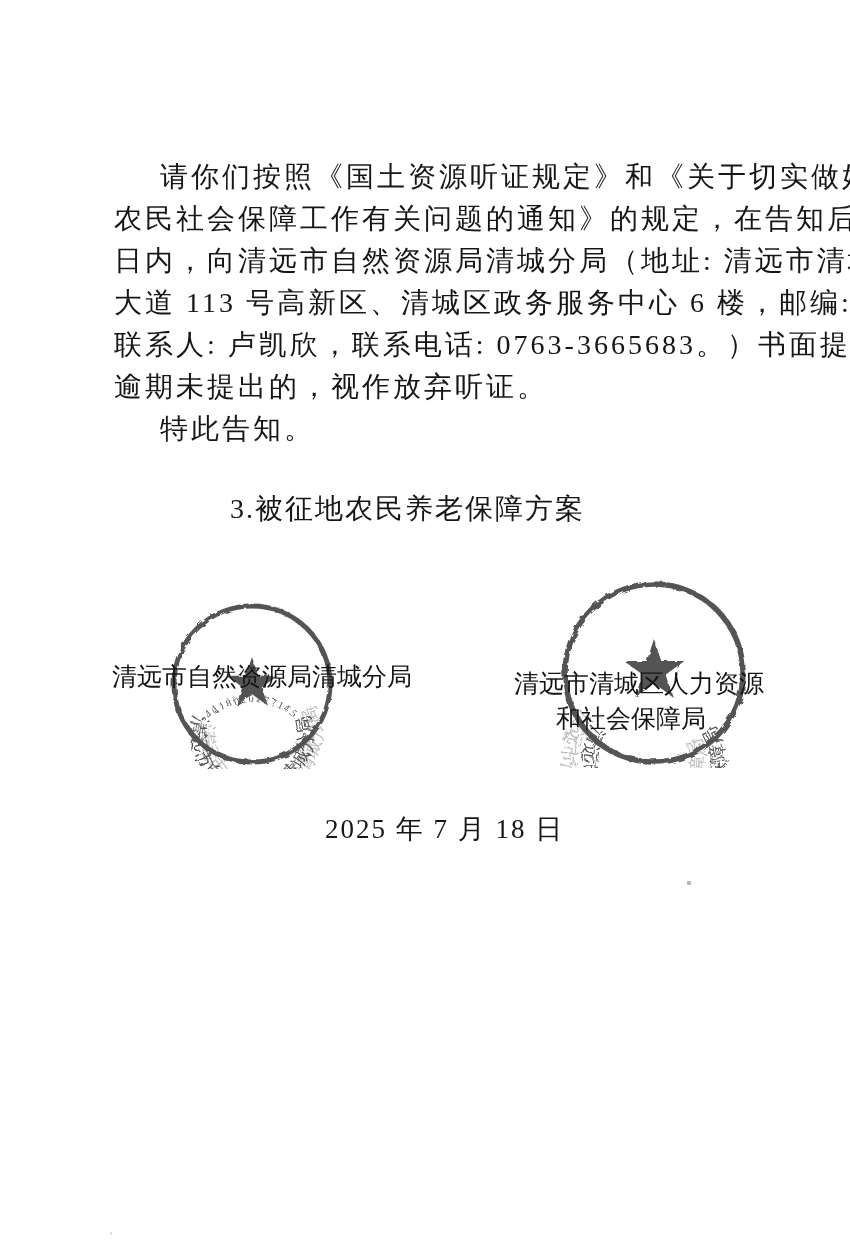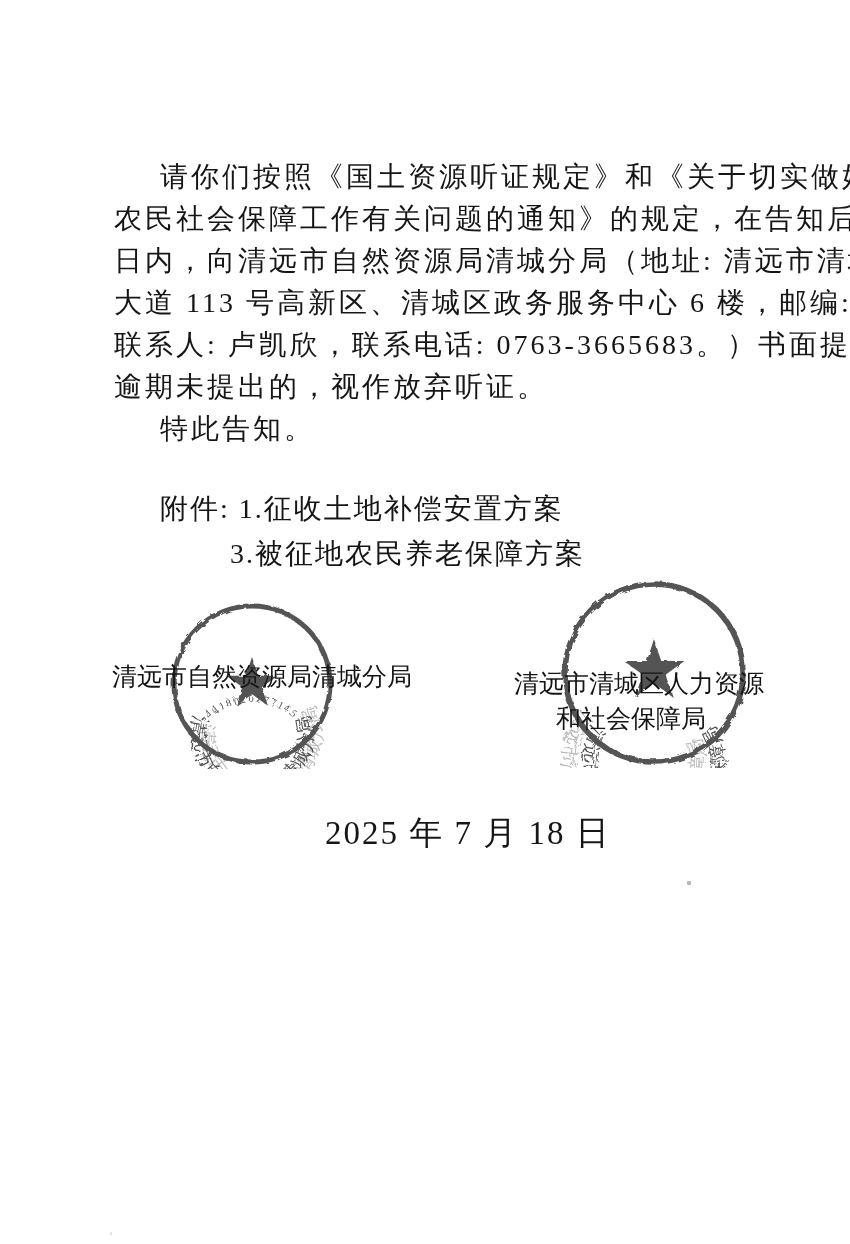--- a/index.html
+++ b/index.html
@@ -25,21 +25,21 @@
   }
   .attachments p{margin:0;white-space:nowrap;}
   .attachments p.att-1{padding-left:46px;}
   .attachments p.att-2{padding-left:116px;}
   
   .sig{position:absolute;font-size:25px;letter-spacing:0;white-space:nowrap;color:#141414;}
   .sig-left{left:112px;top:660px;}
   .sig-right-1{left:514px;top:659px;margin-top:8px;}
   .sig-right-2{left:556px;top:702px;}
   
-  .date-line{position:absolute;left:325px;top:811px;font-size:33px;letter-spacing:2px;white-space:nowrap;}
+  .date-line{position:absolute;left:325px;top:811px;font-size:27px;letter-spacing:2px;white-space:nowrap;}
   
   .seal{position:absolute;opacity:0.88;}
   .seal-left{left:167px;top:599px;}
   .seal-right{left:559px;top:578px;}
   .seal text{font-family:"Liberation Serif","DejaVu Serif",serif;}
   
   .speck{position:absolute;background:#b9b9b9;border-radius:1px;}
   .speck-1{left:687px;top:881px;width:4px;height:4px;}
   .speck-2{left:110px;top:1232px;width:2px;height:3px;opacity:.5;}
 </style>
@@ -100,21 +100,20 @@
     <p class="indent">请你们按照《国土资源听证规定》和《关于切实做好被征地</p>
     <p>农民社会保障工作有关问题的通知》的规定，在告知后 5 个工作</p>
     <p>日内，向清远市自然资源局清城分局（地址: 清远市清城区广清</p>
     <p>大道 113 号高新区、清城区政务服务中心 6 楼，邮编: 511500，</p>
     <p>联系人: 卢凯欣，联系电话: 0763-3665683。）书面提出听证申请；</p>
     <p>逾期未提出的，视作放弃听证。</p>
     <p class="indent">特此告知。</p>
   </div>
 
   <div class="attachments">
-    <p class="att-1">附件: 1.征收土地补偿安置方案</p>
     <p class="att-2">3.被征地农民养老保障方案</p>
   </div>
 
   <div class="sig sig-left">清远市自然资源局清城分局</div>
   <div class="sig sig-right-1">清远市清城区人力资源</div>
   <div class="sig sig-right-2">和社会保障局</div>
 
   <div class="date-line">2025 年 7 月 18 日</div>
 
   <div class="speck speck-1"></div>

